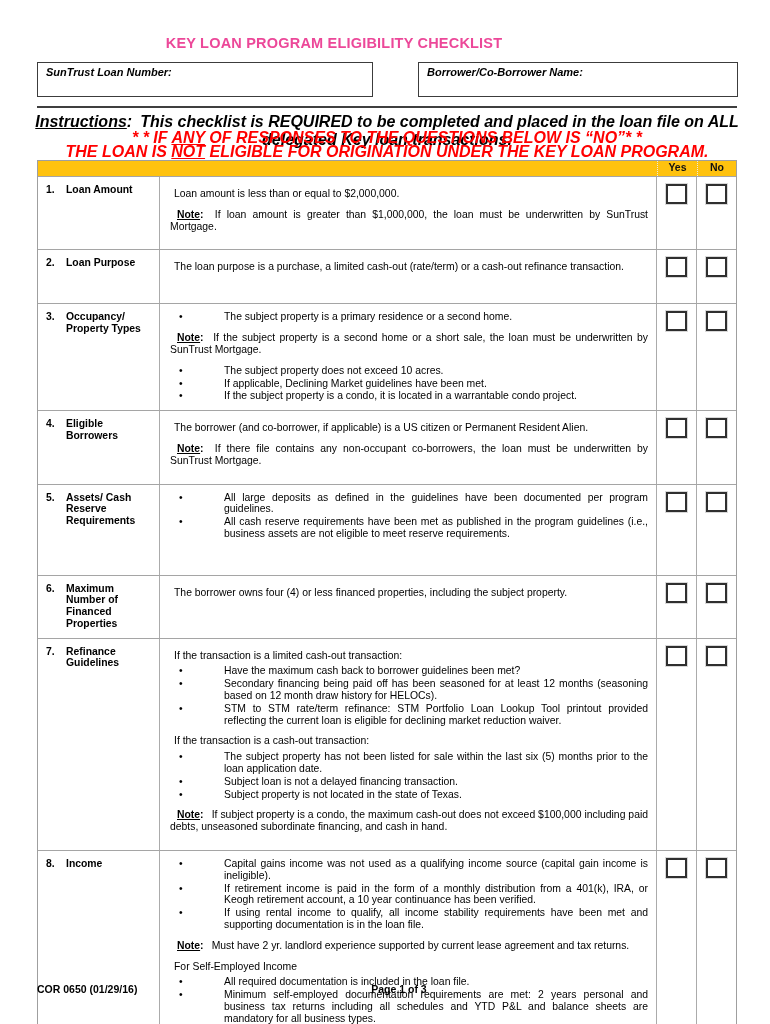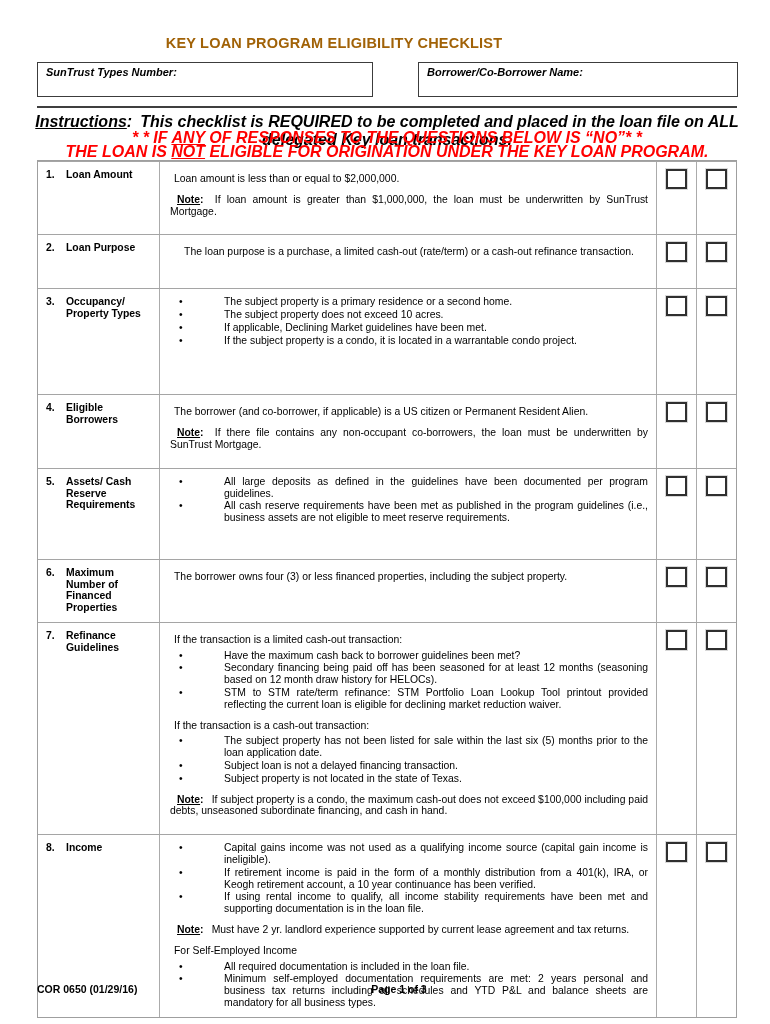--- a/index.html
+++ b/index.html
@@ -1,20 +1,20 @@
 <!DOCTYPE html>
 <html><head>
 <meta charset="utf-8">
 <style>
   html,body{margin:0;padding:0;background:#ffffff;}
   .page{position:relative;width:770px;height:1024px;background:#ffffff;
         font-family:"Liberation Sans", sans-serif;color:#111;overflow:hidden;}
 
   .doc-title{position:absolute;top:35px;left:0;width:668px;text-align:center;
-             font-size:14.5px;font-weight:bold;letter-spacing:.2px;color:#a16207;}
+             font-size:14.5px;font-weight:bold;letter-spacing:.2px;color:#ec4899;}
 
   .field-box{position:absolute;top:62px;height:33px;border:1.5px solid #3c3c3c;background:#fff;}
   .field-box.left{left:37px;width:334px;}
   .field-box.right{left:418px;width:318px;}
   .field-label{font-size:11px;font-weight:bold;font-style:italic;padding:3px 0 0 8px;color:#000;}
   .field-input{position:absolute;left:0;top:16px;width:100%;height:16px;}
 
   .rule{position:absolute;top:106px;left:37px;width:700px;height:2px;background:#3f3f3f;}
 
   .instructions{position:absolute;top:113px;left:30px;width:714px;text-align:center;
@@ -40,21 +40,21 @@
   #rows .t-row:nth-child(6){min-height:62px;}
   #rows .t-row:nth-child(7){min-height:190px;}
   #rows .t-row:nth-child(8){min-height:166px;}
 
   .cell{border-right:1px solid #ababab;}
   .cell.last{border-right:none;}
   .cell-label{display:flex;align-items:flex-start;padding:7px 4px 6px 8px;font-weight:bold;}
   .row-num{flex:0 0 20px;}
   .row-topic{flex:1 1 auto;}
   .cell-desc{padding:7px 8px 8px 10px;text-align:justify;}
-  .t-row.left .cell-desc{text-align:center;}
+  .t-row.left .cell-desc{text-align:left;}
 
   .para{margin:4px;}
   .para:not(:first-child){margin-top:9px;}
   .bullet{display:flex;margin-top:1px;}
   .bullet:first-child{margin-top:0;}
   .b-marker{flex:0 0 30px;padding-left:9px;box-sizing:border-box;}
   .b-text{flex:1 1 auto;margin-left:24px;}
   .note{margin:9px 0;}
   .nlbl{font-weight:bold;text-decoration:underline;padding-left:7px;}
   .nsep{font-weight:bold;}
@@ -68,38 +68,44 @@
   .footer .pageno{position:absolute;left:12px;top:0;width:100%;text-align:center;}
 </style>
 </head>
 <body>
 
 <div class="page">
 
   <div class="doc-title">KEY LOAN PROGRAM ELIGIBILITY CHECKLIST</div>
 
   <div class="field-box left">
-    <div class="field-label">SunTrust Types Number:</div>
+    <div class="field-label">SunTrust Loan Number:</div>
     <div class="field-input"></div>
   </div>
   <div class="field-box right">
     <div class="field-label">Borrower/Co-Borrower Name:</div>
     <div class="field-input"></div>
   </div>
 
   <div class="rule"></div>
 
   <div class="instructions"><span class="u">Instructions</span><span>: </span><span>This checklist is REQUIRED to be completed and placed in the loan file on ALL delegated Key loan transactions.</span></div>
 
   <div class="warning">
     <div><span>* * IF </span><span class="u">ANY</span><span> OF RESPONSES TO THE QUESTIONS BELOW IS “NO”* *</span></div>
     <div><span>THE LOAN IS </span><span class="u">NOT</span><span> ELIGIBLE FOR ORIGINATION UNDER THE KEY LOAN PROGRAM.</span></div>
   </div>
 
   <div class="checklist">
+    <div class="t-head">
+      <div class="hcell"></div>
+      <div class="hcell"></div>
+      <div class="hcell sep">Yes</div>
+      <div class="hcell sep">No</div>
+    </div>
     <div id="rows">
         <div class="t-row">
           <div class="cell cell-label">
             <span class="row-num">1.</span>
             <span class="row-topic">Loan Amount</span>
           </div>
           <div class="cell cell-desc">
             <div class="para">Loan amount is less than or equal to $2,000,000.</div>
             <div class="note"><span class="nlbl">Note</span><span class="nsep">:  </span><span class="ntext">If loan amount is greater than $1,000,000, the loan must be underwritten by SunTrust Mortgage.</span></div>
           </div>
@@ -128,20 +134,21 @@
         <div class="t-row">
           <div class="cell cell-label">
             <span class="row-num">3.</span>
             <span class="row-topic">Occupancy/ Property Types</span>
           </div>
           <div class="cell cell-desc">
             <div class="bullet">
               <span class="b-marker">•</span>
               <span class="b-text">The subject property is a primary residence or a second home.</span>
             </div>
+            <div class="note"><span class="nlbl">Note</span><span class="nsep">:  </span><span class="ntext">If the subject property is a second home or a short sale, the loan must be underwritten by SunTrust Mortgage.</span></div>
             <div class="bullet">
               <span class="b-marker">•</span>
               <span class="b-text">The subject property does not exceed 10 acres.</span>
             </div>
             <div class="bullet">
               <span class="b-marker">•</span>
               <span class="b-text">If applicable, Declining Market guidelines have been met.</span>
             </div>
             <div class="bullet">
               <span class="b-marker">•</span>
@@ -192,21 +199,21 @@
           <div class="cell cell-check last">
             <div class="checkbox"></div>
           </div>
         </div>
         <div class="t-row">
           <div class="cell cell-label">
             <span class="row-num">6.</span>
             <span class="row-topic">Maximum Number of Financed Properties</span>
           </div>
           <div class="cell cell-desc">
-            <div class="para">The borrower owns four (3) or less financed properties, including the subject property.</div>
+            <div class="para">The borrower owns four (4) or less financed properties, including the subject property.</div>
           </div>
           <div class="cell cell-check">
             <div class="checkbox"></div>
           </div>
           <div class="cell cell-check last">
             <div class="checkbox"></div>
           </div>
         </div>
         <div class="t-row">
           <div class="cell cell-label">

